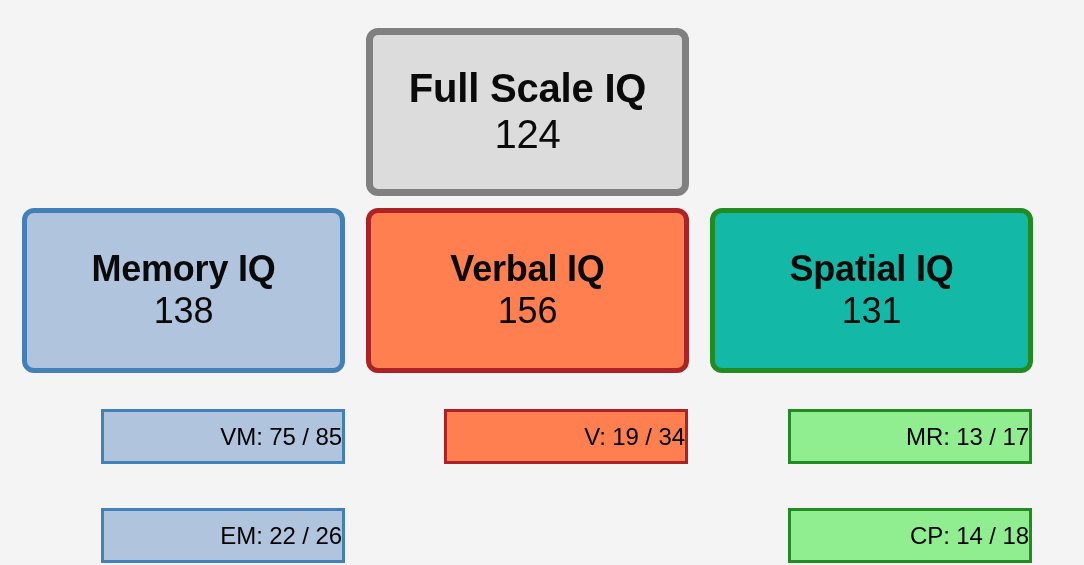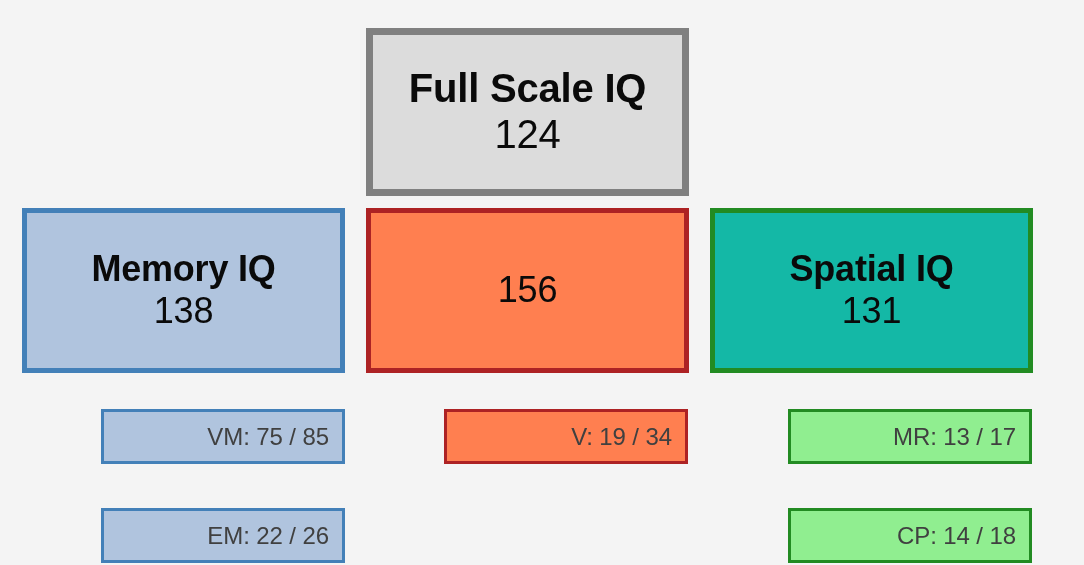--- a/index.html
+++ b/index.html
@@ -24,20 +24,21 @@
   
   .node {
     position: absolute;
     box-sizing: border-box;
     display: flex;
     flex-direction: column;
     align-items: center;
     justify-content: center;
     color: #0a0a0a;
     text-align: center;
+    border-radius: 12px;
   }
   .node .node-title {
     font-weight: bold;
     line-height: 1.06;
     letter-spacing: -0.2px;
   }
   .node .node-score {
     font-weight: normal;
     line-height: 1.12;
     letter-spacing: -0.2px;
@@ -72,23 +73,22 @@
   .leaf {
     position: absolute;
     box-sizing: border-box;
     width: 244px;
     height: 55px;
     border-width: 3px;
     border-style: solid;
     display: flex;
     align-items: center;
     justify-content: flex-end;
-    padding-right: 13px;
     font-size: 24px;
-    color: #404040;
+    color: #000000;
     letter-spacing: -0.1px;
   }
   .leaf-row1 { top: 409px; }
   .leaf-row2 { top: 508px; text-align: center; }
 
   .leaf-memory  { left: 101px; background: #b0c4de; border-color: #4380b8; }
   .leaf-verbal  { left: 444px; background: #ff7f50; border-color: #ad2224; }
   .leaf-spatial { left: 788px; background: #90ee90; border-color: #228b22; }
 </style>
 </head>
@@ -100,20 +100,21 @@
     <div class="node-title">Full Scale IQ</div>
     <div class="node-score">124</div>
   </div>
 
   <div class="node node-index node-memory">
     <div class="node-title">Memory IQ</div>
     <div class="node-score">138</div>
   </div>
 
   <div class="node node-index node-verbal">
+    <div class="node-title">Verbal IQ</div>
     <div class="node-score">156</div>
   </div>
 
   <div class="node node-index node-spatial">
     <div class="node-title">Spatial IQ</div>
     <div class="node-score">131</div>
   </div>
 
   <div class="leaf leaf-memory leaf-row1">VM: 75 / 85</div>
   <div class="leaf leaf-memory leaf-row2">EM: 22 / 26</div>

